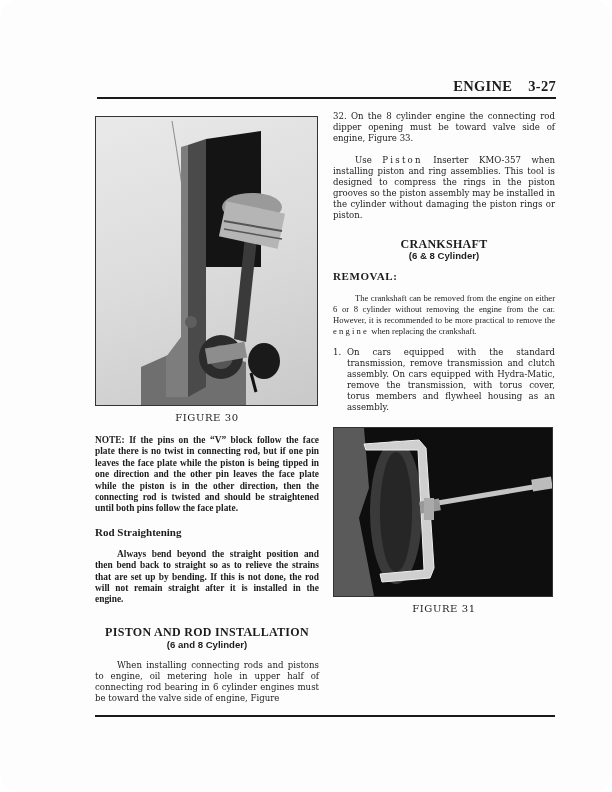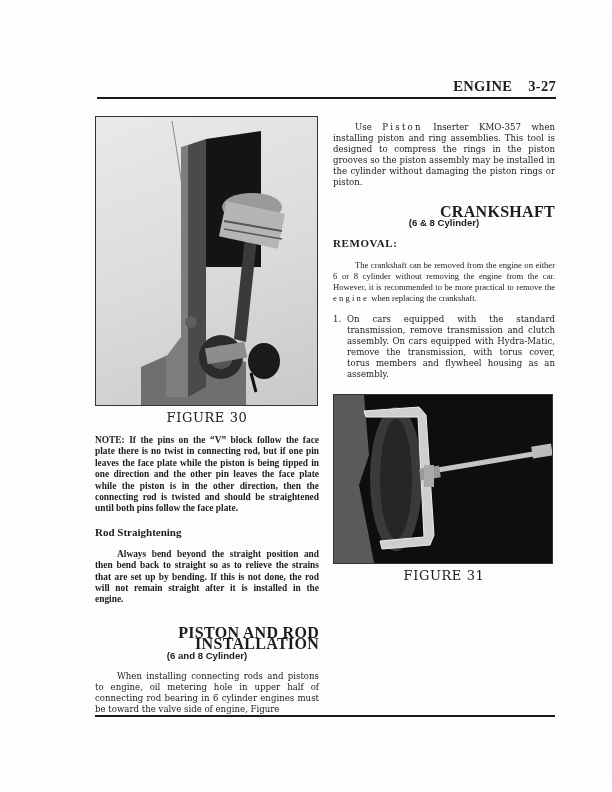--- a/index.html
+++ b/index.html
@@ -24,24 +24,24 @@
     p { margin: 0; text-align: justify; }
     .indent { text-indent: 22px; }
     .bold { font-weight: bold; font-family: "Liberation Serif", serif; font-size: 9.4px; }
     .spaced { letter-spacing: 2.2px; }
 
     .figure-box {
       border: 1.5px solid #333; position: relative; overflow: hidden;
     }
     .fig30 { width: 221px; height: 288px; background: linear-gradient(160deg,#e9e9e9 0%,#dcdcdc 50%,#c9c9c9 100%); }
     .fig31 { width: 218px; height: 168px; background: #0e0e0e; margin-top: 14px; }
-    .caption { text-align: center; font-size: 13px; letter-spacing: 0.6px; margin-top: 6px; }
+    .caption { text-align: center; font-size: 10px; letter-spacing: 0.6px; margin-top: 6px; }
 
     .sec-title {
-      text-align: right; font-family: "Liberation Serif", serif; font-weight: bold; font-size: 16px; letter-spacing: 0.3px;
+      text-align: center; font-family: "Liberation Serif", serif; font-weight: bold; font-size: 12px; letter-spacing: 0.3px;
     }
     .sec-sub { text-align: center; font-family: Liberation Sans, sans-serif; font-weight: bold; font-size: 9.6px; }
     .subhead { font-family: Liberation Serif, serif; font-weight: bold; font-size: 11px; }
 
     .list-item { display: flex; }
     .list-num { width: 14px; flex-shrink: 0; }
     .list-text { flex: 1; text-align: justify; }
 
     svg { display: block; }
   </style>
@@ -92,20 +92,21 @@
 
     <div class="subhead" style="margin-top:12px;">Rod Straightening</div>
     <p class="bold indent" style="margin-top:11px;line-height:11.4px;">Always bend beyond the straight position and then bend back to straight so as to relieve the strains that are set up by bending. If this is not done, the rod will not remain straight after it is installed in the engine.</p>
 
     <div class="sec-title" style="margin-top:21px;">PISTON AND ROD INSTALLATION</div>
     <div class="sec-sub" style="margin-top:1px;">(6 and 8 Cylinder)</div>
     <p class="indent" style="margin-top:10px;">When installing connecting rods and pistons to engine, oil metering hole in upper half of connecting rod bearing in 6 cylinder engines must be toward the valve side of engine, Figure</p>
   </div>
 
   <div class="col col-right">
+    <p>32. On the 8 cylinder engine the connecting rod dipper opening must be toward valve side of engine, Figure 33.</p>
 
 
     <p class="indent" style="margin-top:11px;">
       <span>Use</span>
       <span class="spaced">Piston</span>
       <span>Inserter KMO-357 when installing piston and ring assemblies. This tool is designed to compress the rings in the piston grooves so the piston assembly may be installed in the cylinder without damaging the piston rings or piston.</span>
     </p>
 
     <div class="sec-title" style="margin-top:18px;">CRANKSHAFT</div>
     <div class="sec-sub">(6 &amp; 8 Cylinder)</div>

